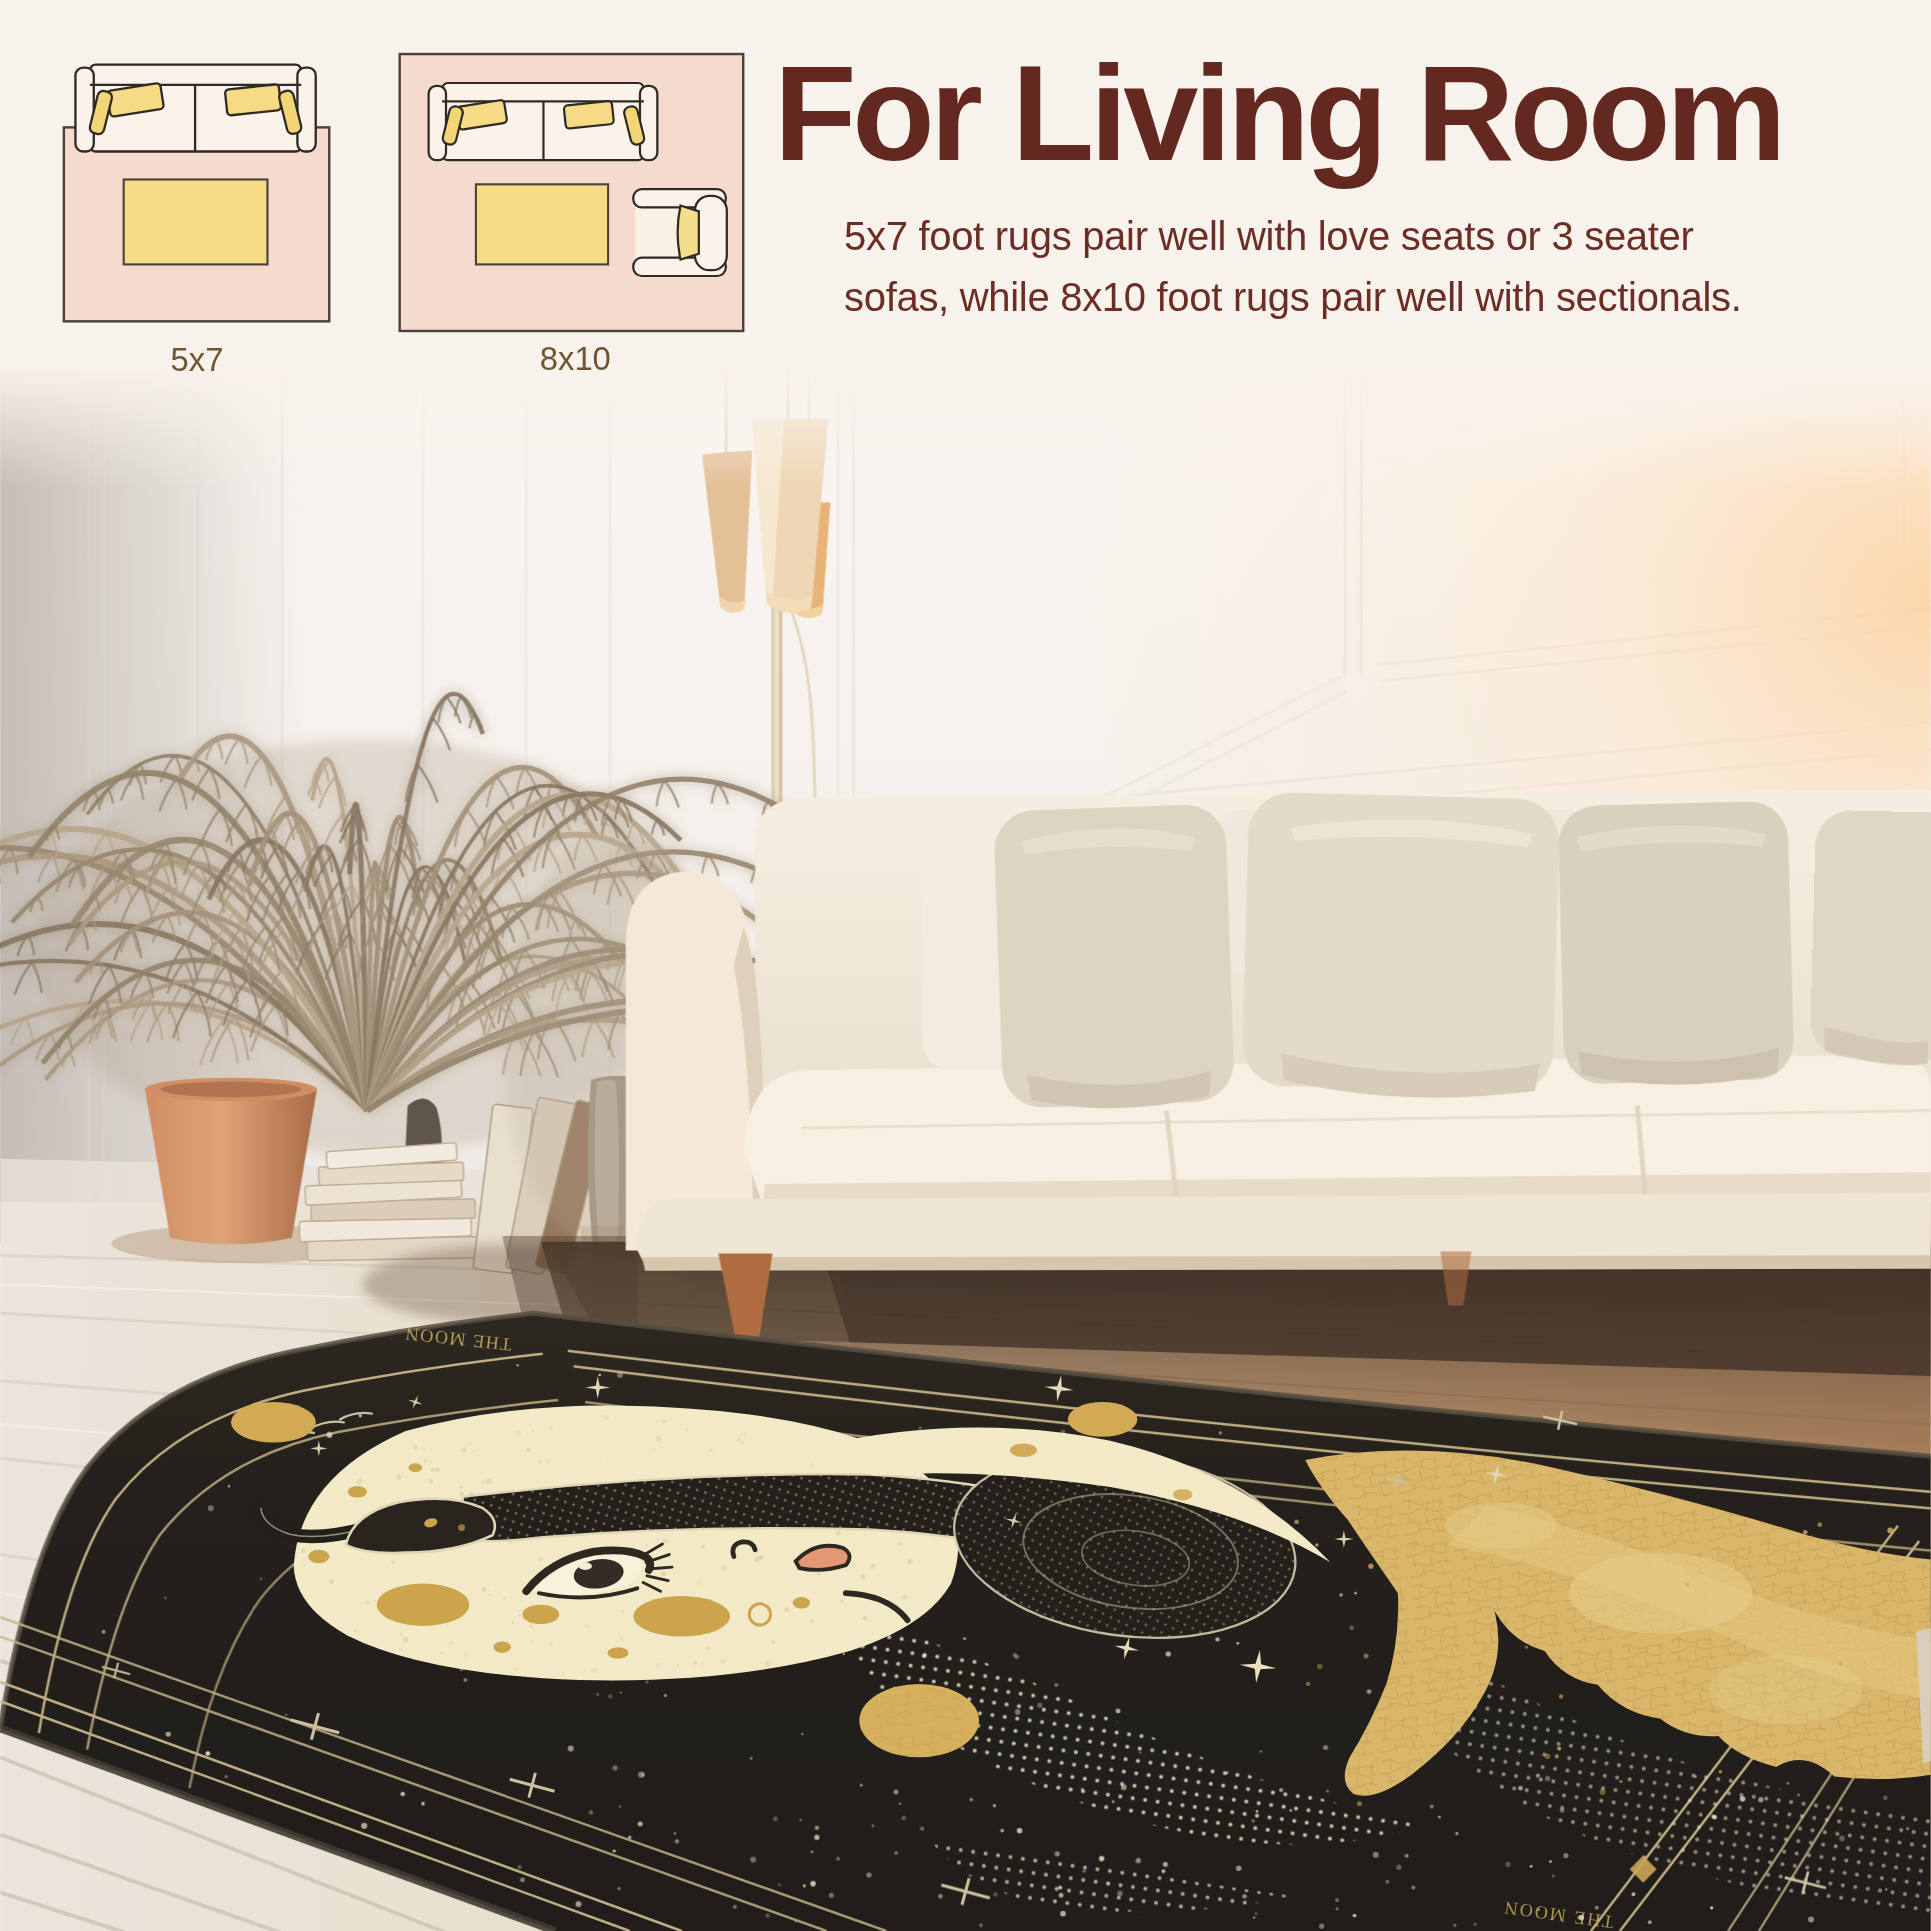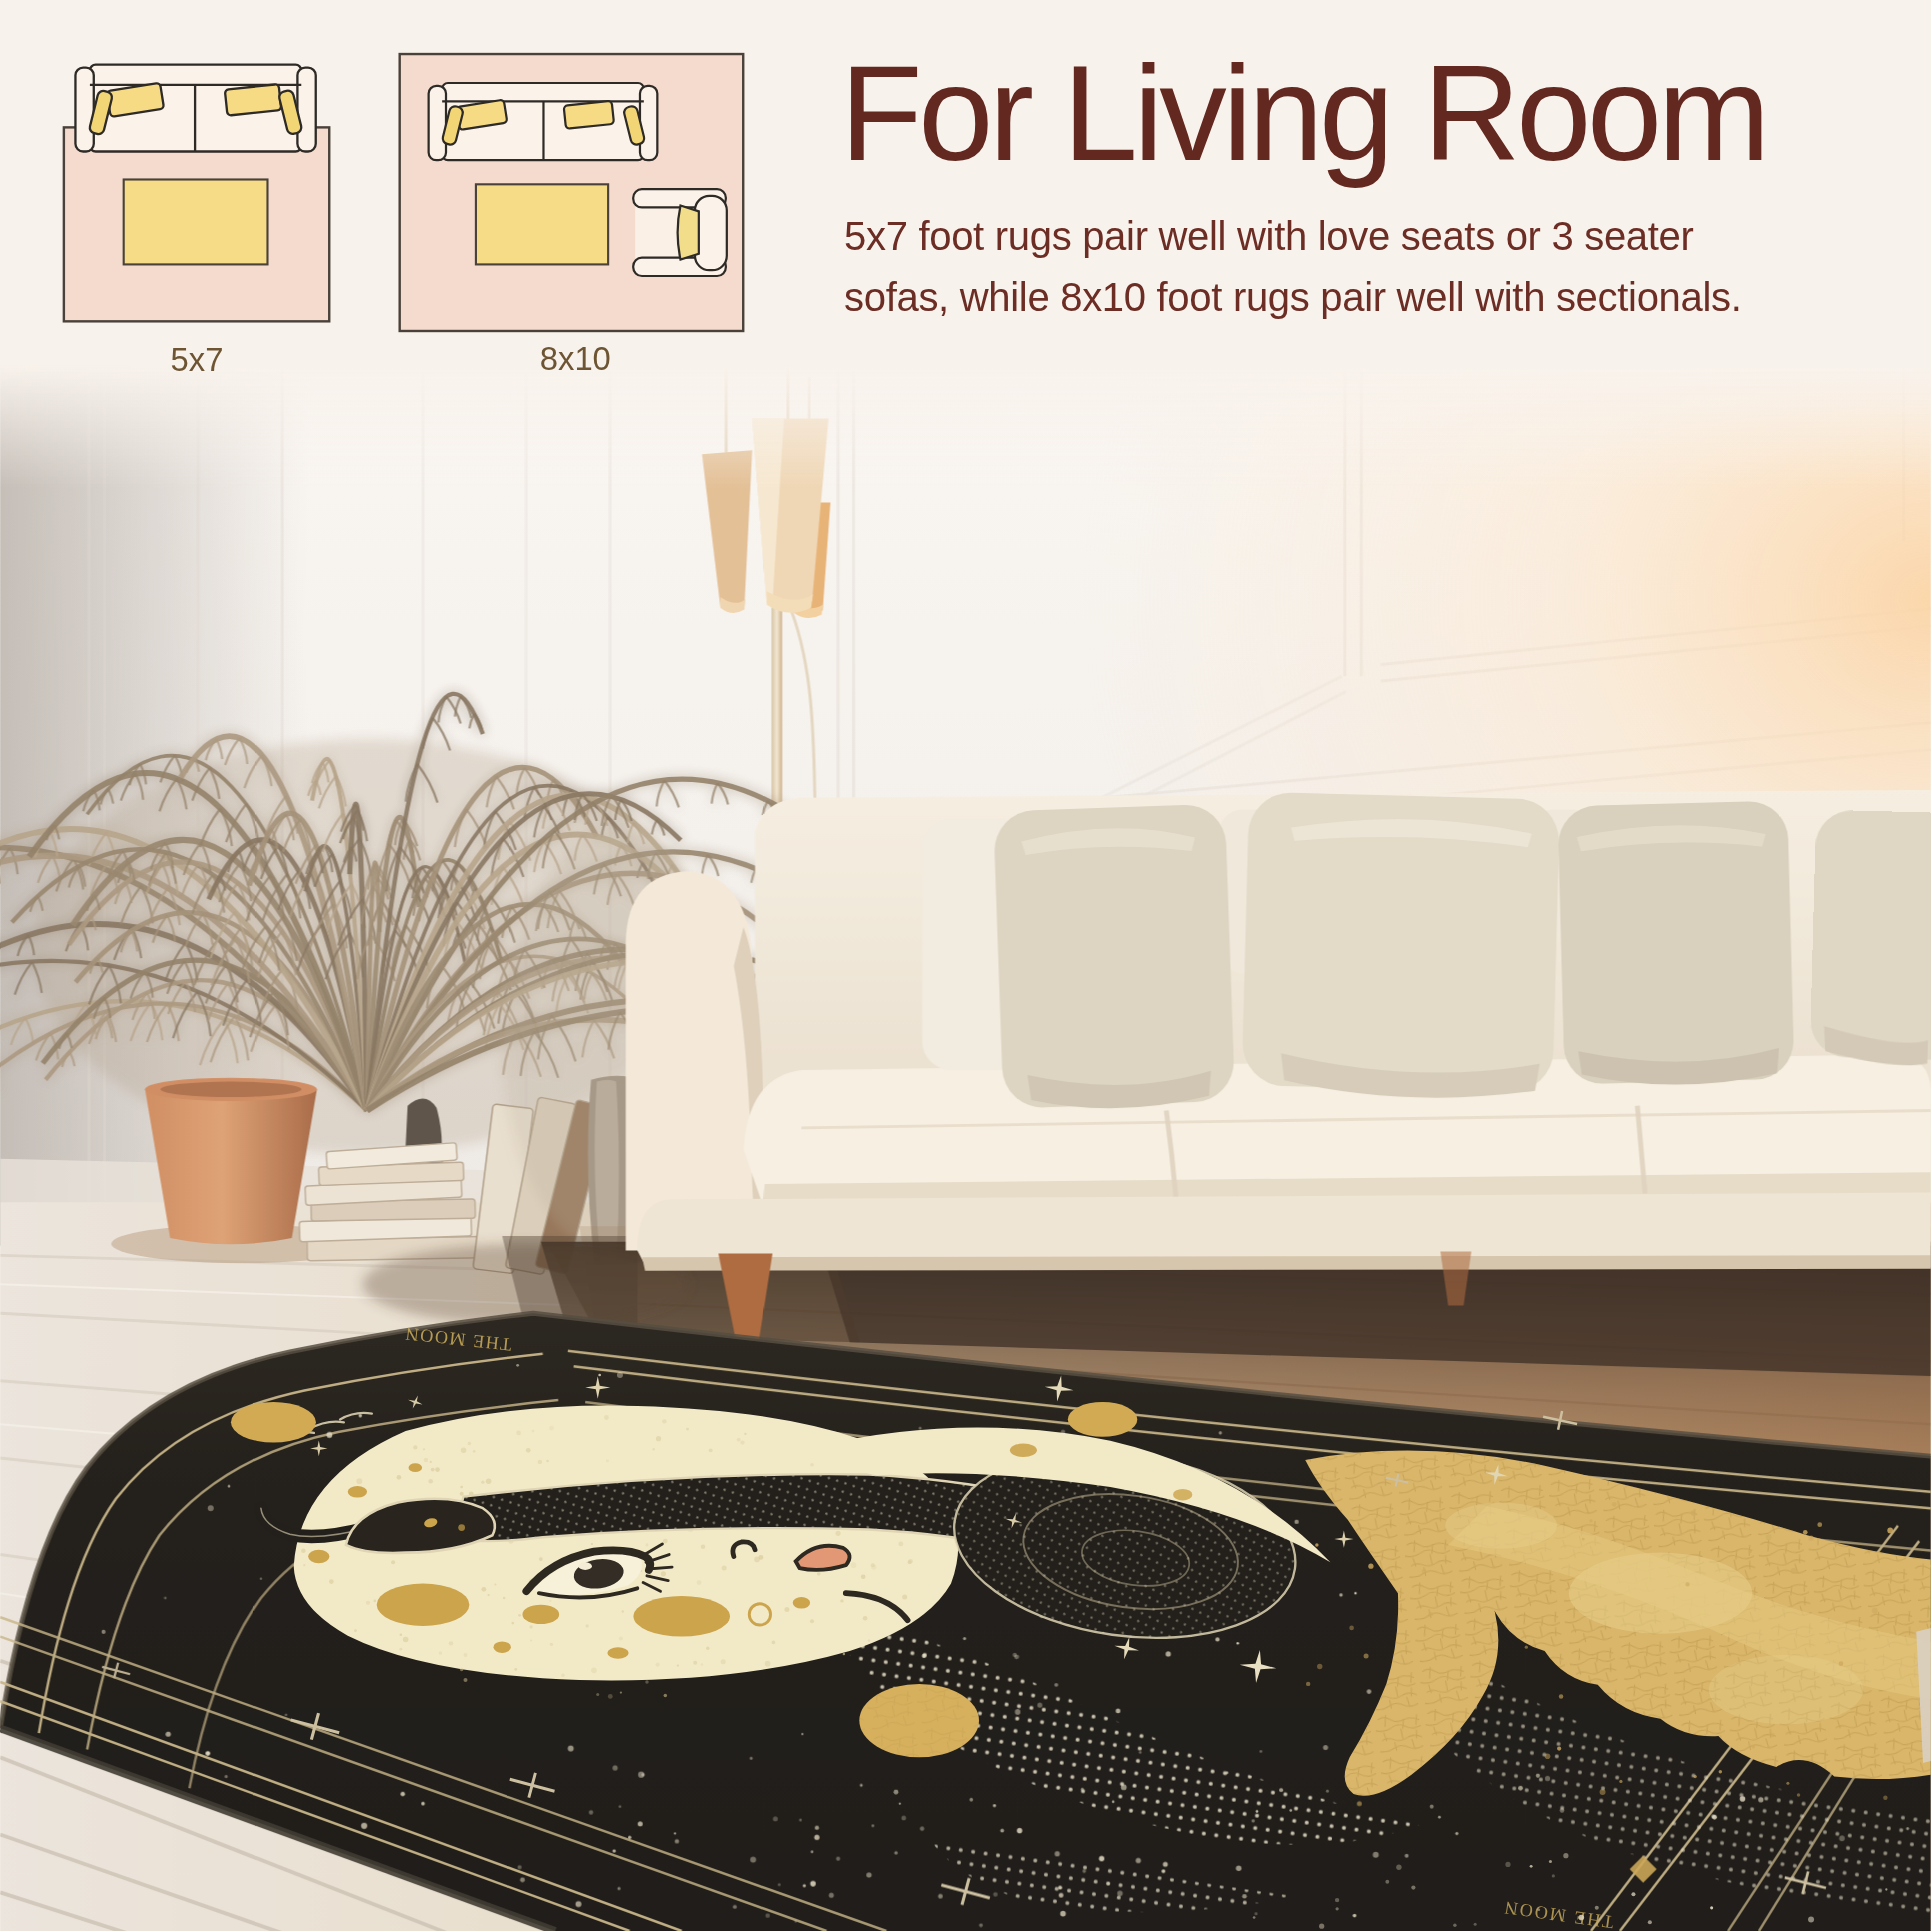--- a/index.html
+++ b/index.html
@@ -1,19 +1,19 @@
 <!DOCTYPE html>
 <html><head><meta charset="utf-8">
 <style>
 html,body{margin:0;padding:0;width:1931px;height:1931px;background:#f8f2ec;font-family:"Liberation Sans",sans-serif;overflow:hidden;position:relative}
 .abs{position:absolute}
 </style></head>
 <body>
 
-<div class="abs" style="left:840px;top:46px;font-weight:normal;font-size:135px;line-height:135px;letter-spacing:-4.3px;color:#63281f;white-space:nowrap;">For Living Room</div>
+<div class="abs" style="left:774px;top:46px;font-weight:bold;font-size:135px;line-height:135px;letter-spacing:-4.3px;color:#63281f;white-space:nowrap;">For Living Room</div>
 
 <div class="abs" style="left:844px;top:206px;font-size:40px;line-height:61px;letter-spacing:-0.3px;color:#6b2d24;white-space:nowrap;">5x7 foot rugs pair well with love seats or 3 seater<br>sofas, while 8x10 foot rugs pair well with sectionals.</div>
 
 <svg class="abs" style="left:0;top:0;z-index:6" width="782" height="386" viewBox="0 0 810 400">
 
   <rect x="66" y="132" width="275" height="201" fill="#f4dbcd" stroke="#4a423a" stroke-width="2.5"></rect>
 
   <rect x="128" y="186" width="149" height="88" fill="#f6dc86" stroke="#4a423a" stroke-width="2.2"></rect>
 
   <g fill="#fbf2e9" stroke="#2e2a26" stroke-width="2.4">

